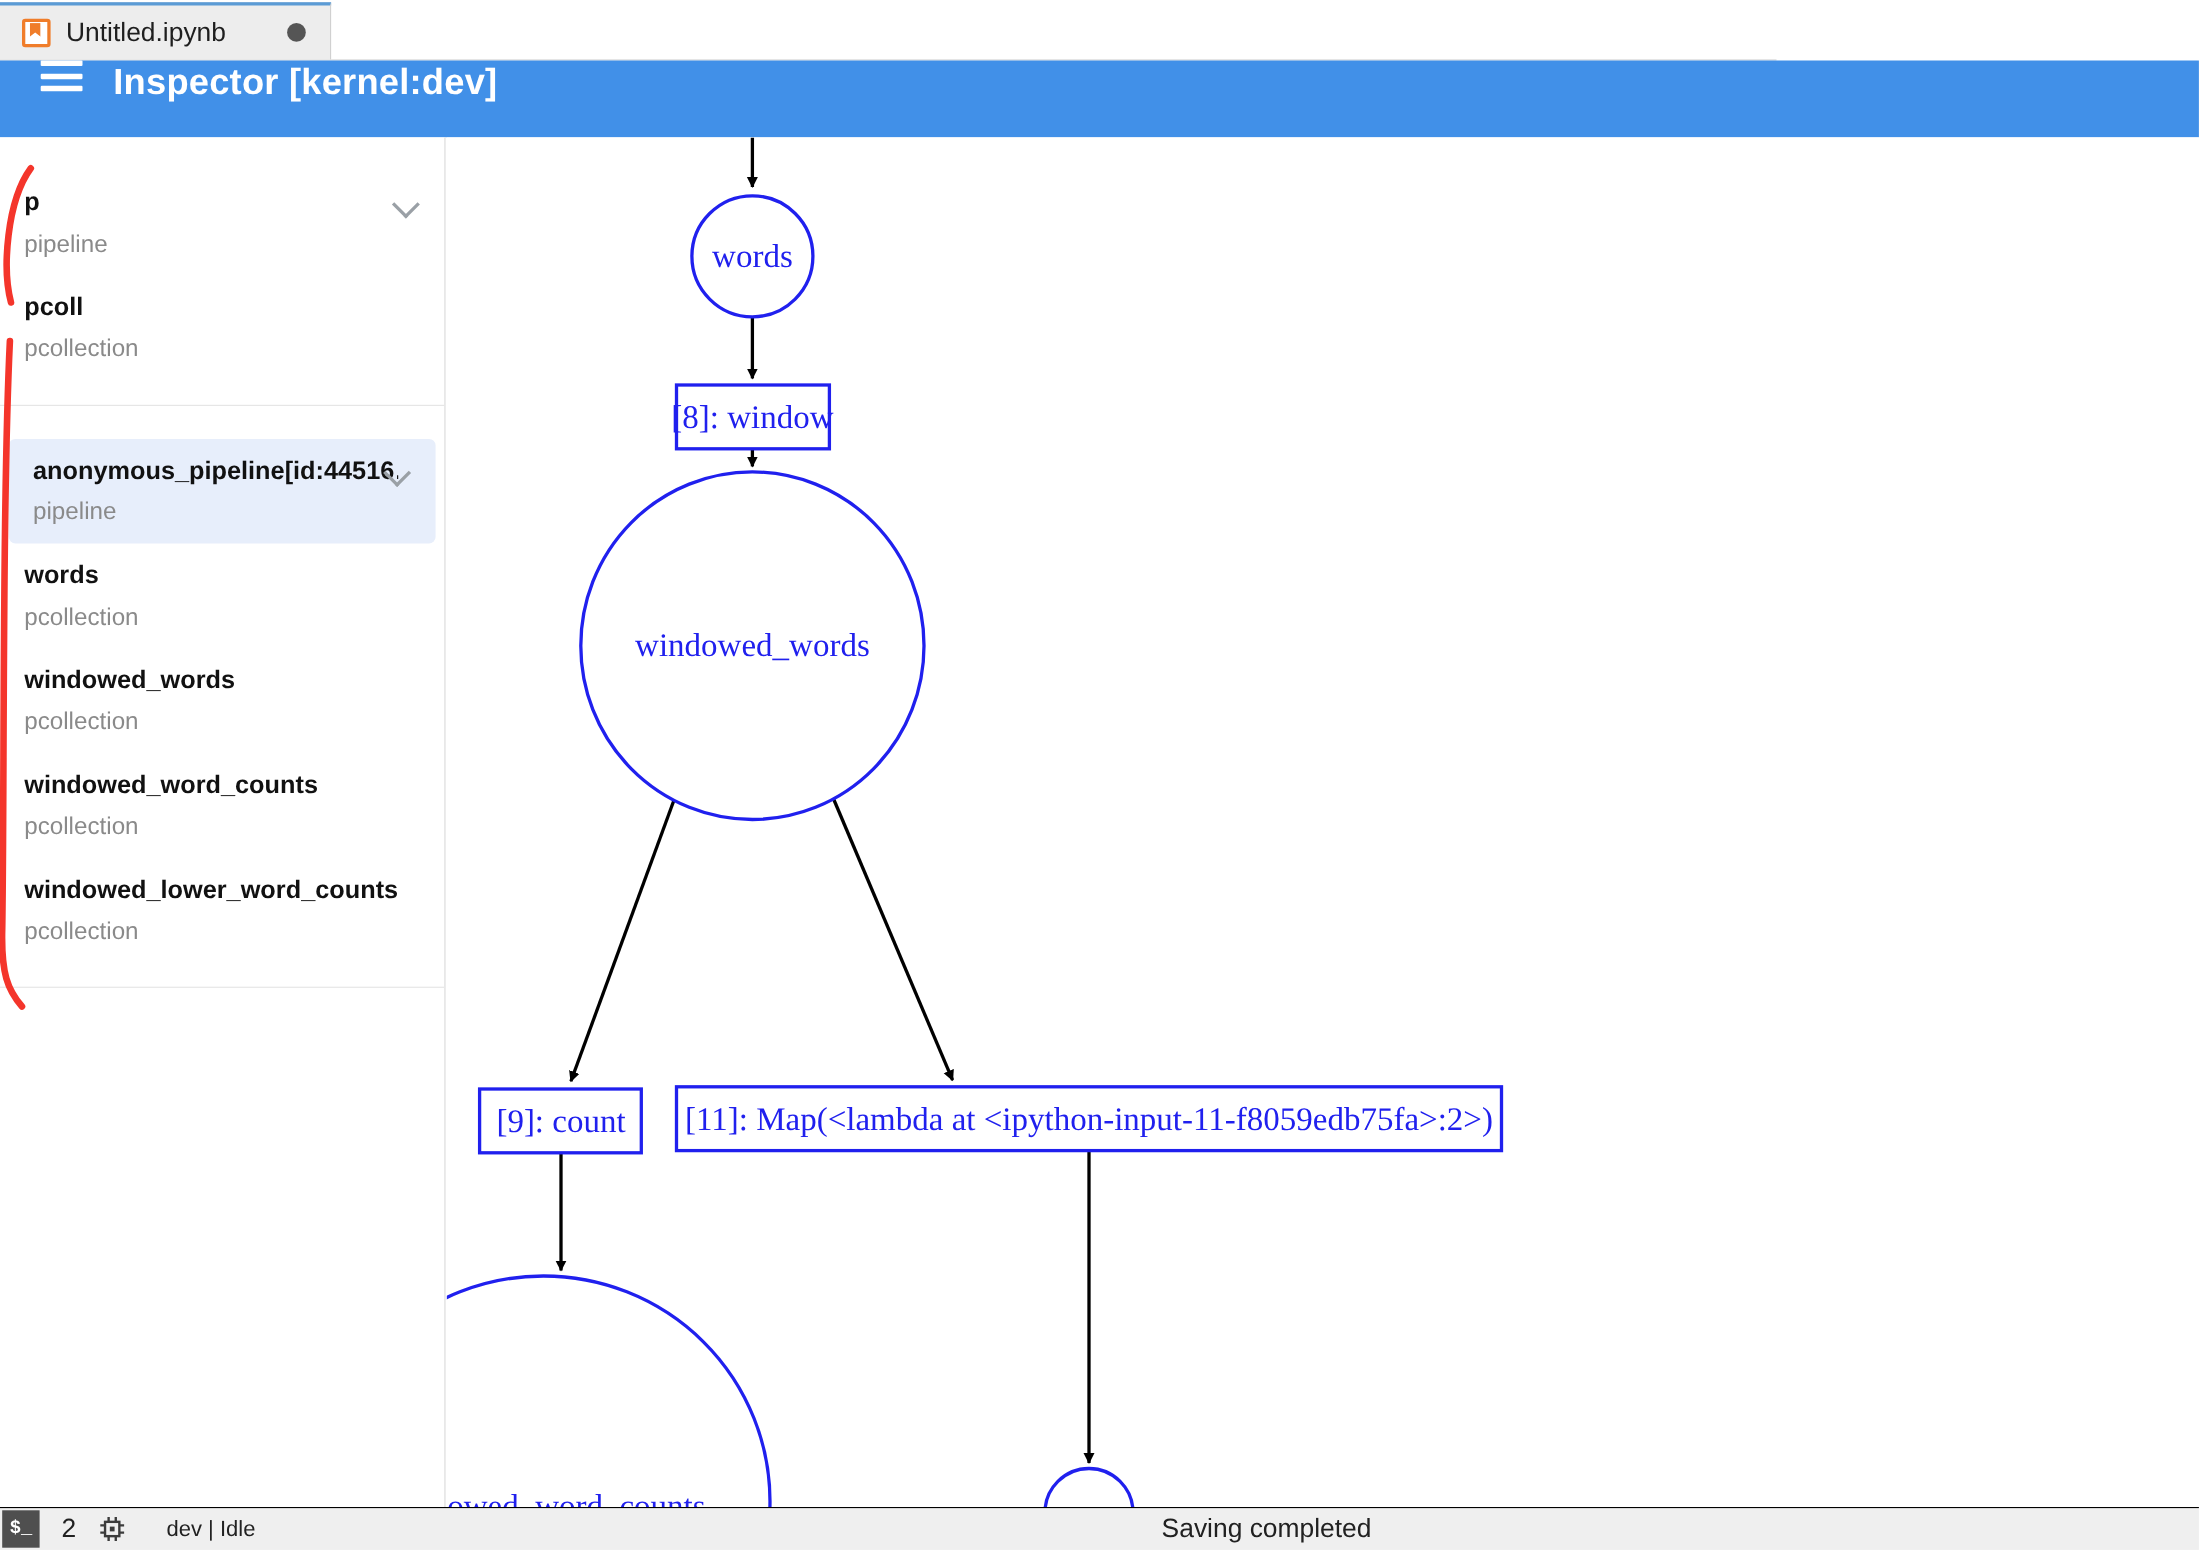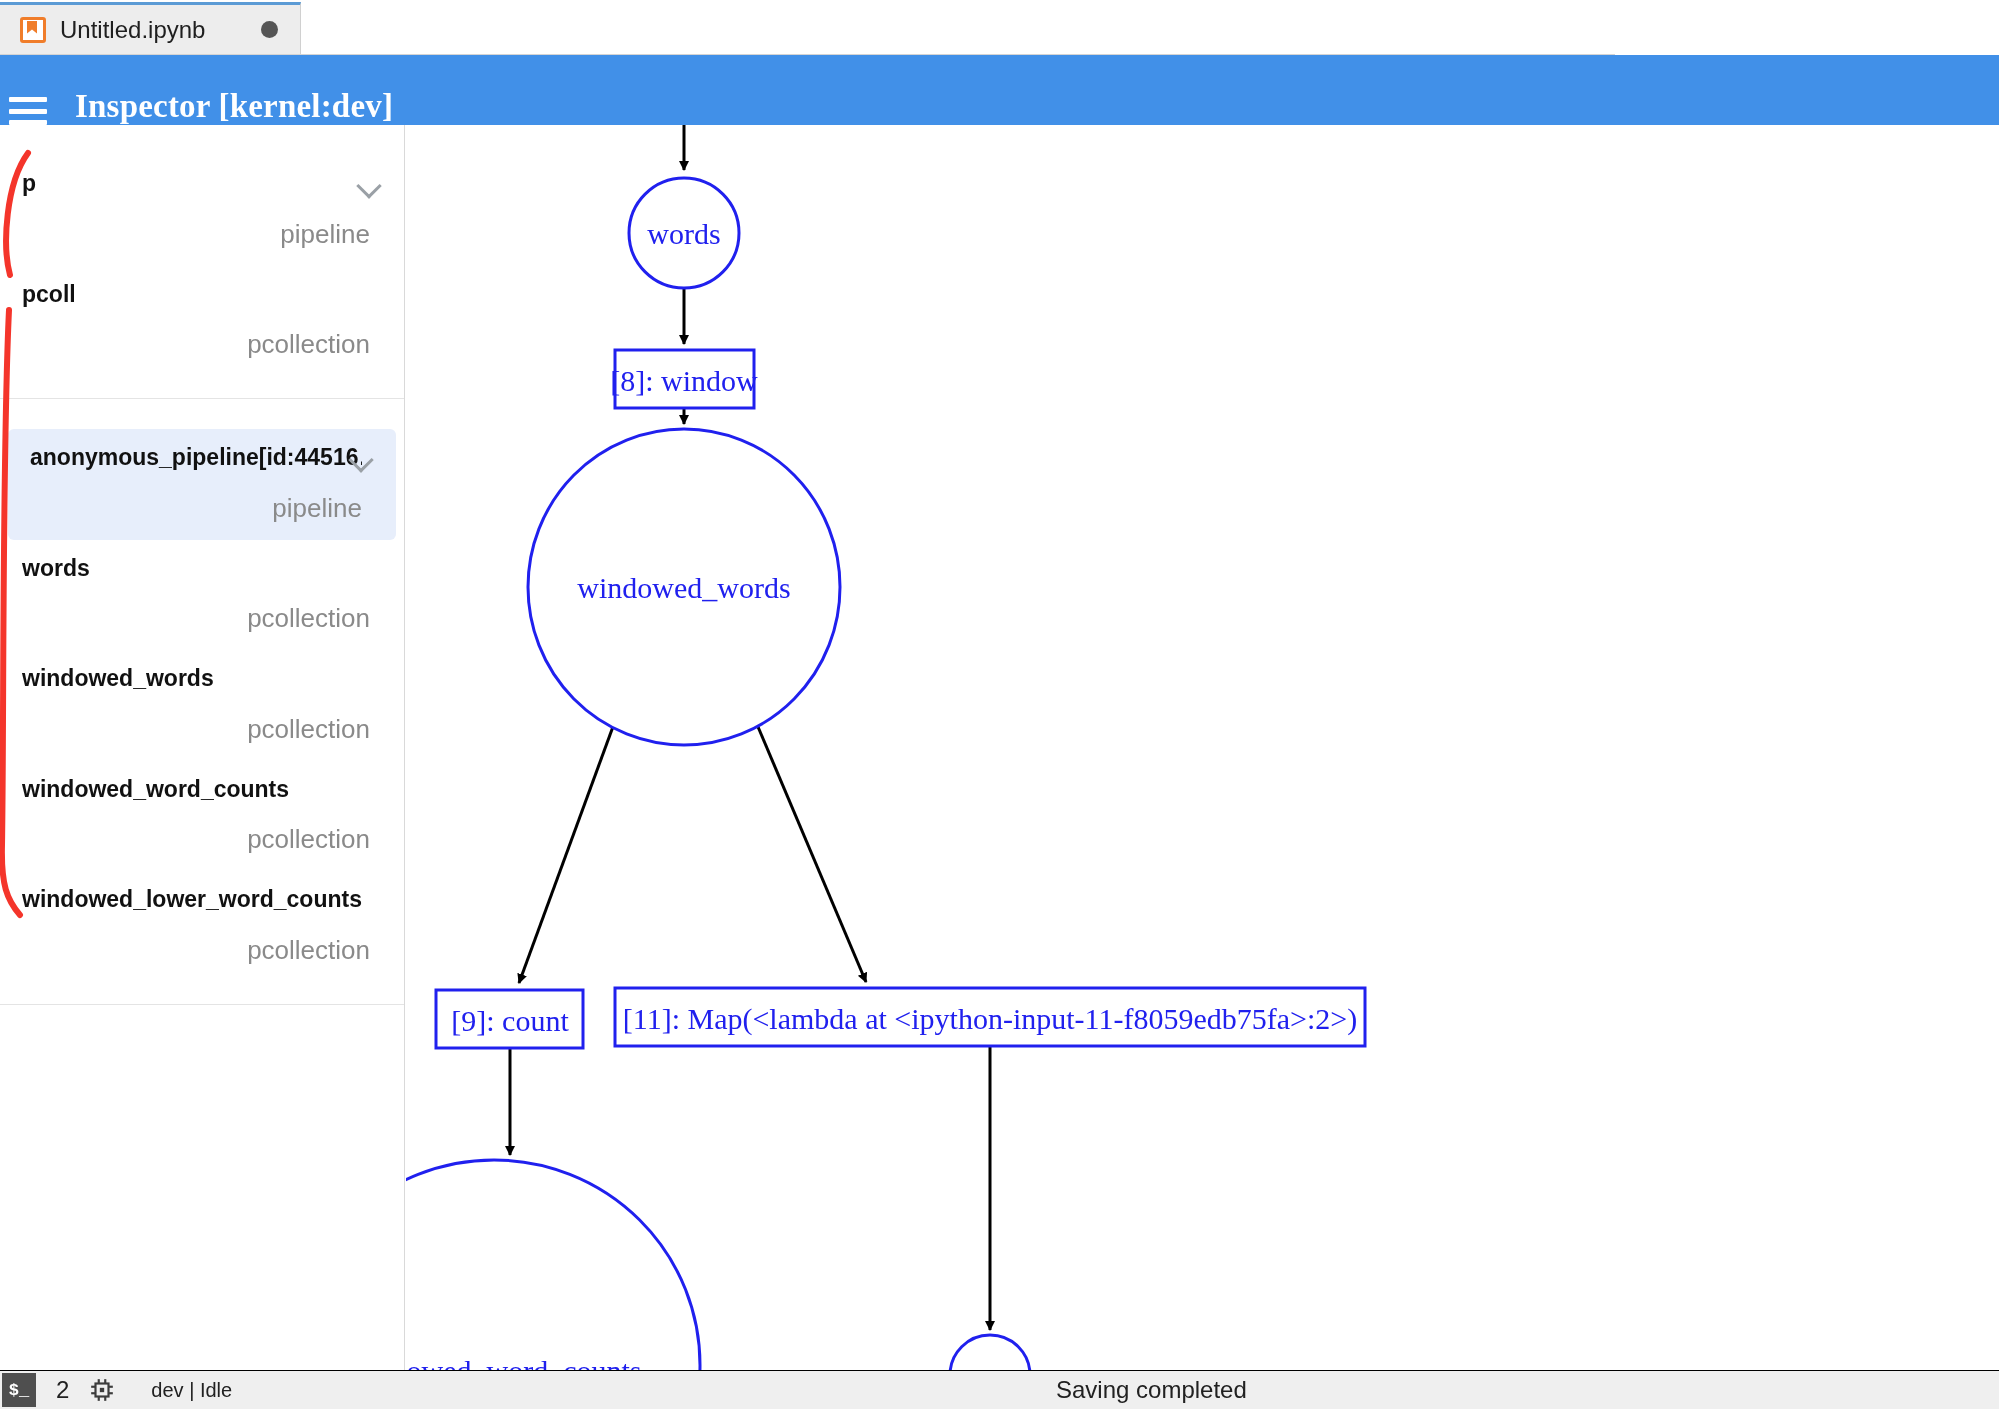--- a/index.html
+++ b/index.html
@@ -35,41 +35,41 @@
     background:#f07d2a;
     clip-path: polygon(0 0, 100% 0, 100% 100%, 50% 70%, 0 100%);
   }
   .dirty-dot { width:17px; height:17px; border-radius:50%; background:#555; flex:0 0 auto; }
   .tab-spacer { width:28px; }
   .close-x { font-size:25px; color:#2b2b2b; line-height:1; margin-left:4px; }
 
   
   .header {
     position:absolute; left:0; top:55px; width:1999px; height:70px;
-    background:#4190e8; display:flex; align-items:flex-end; gap:28px; padding-left:9px;font-family:Liberation Serif, serif;
+    background:#4190e8; display:flex; align-items:flex-start; gap:28px; padding-left:37px;
   }
   .hamburger { width:38px; height:28px; display:flex; flex-direction:column;
                justify-content:space-between; flex:0 0 auto; cursor:pointer; }
   .hamburger span { display:block; height:5px; background:#ffffff; border-radius:1px; }
   .header-title { color:#ffffff; font-size:33px; font-weight:700; letter-spacing:.2px; }
 
   
   .body-area { position:absolute; left:0; top:125px; width:1999px; height:1245px; background:#fff; }
 
   .sidebar {
     position:absolute; left:0; top:0; width:405px; height:1245px;
     background:#ffffff; border-right:1px solid #d9d9d9; overflow:hidden;
   }
   .group { border-bottom:1px solid #e4e4e4; }
   .srow { position:relative; padding:14px 34px 14px 22px; }
   .srow.indent { }
   .srow.sel { background:#e7eefb; border-radius:6px; margin:0 8px; }
   .srow-name { font-size:23px; font-weight:700; color:#111; line-height:1.25;
                white-space:nowrap; overflow:hidden; }
-  .srow-type { font-size:26px; color:#8a8a8a; line-height:1.3; margin-top:20px;text-align:right; }
+  .srow-type { font-size:22px; color:#8a8a8a; line-height:1.3; margin-top:10px; }
   .chev { position:absolute; right:22px; top:22px; width:22px; height:12px; }
   .chev::before {
     content:""; position:absolute; left:0; top:0; width:15px; height:15px;
     border-right:3.5px solid #9aa0a6; border-bottom:3.5px solid #9aa0a6;
     transform:rotate(45deg);
   }
   .pad-top { height:30px; }
   .pad-bot { height:22px; }
 
   

